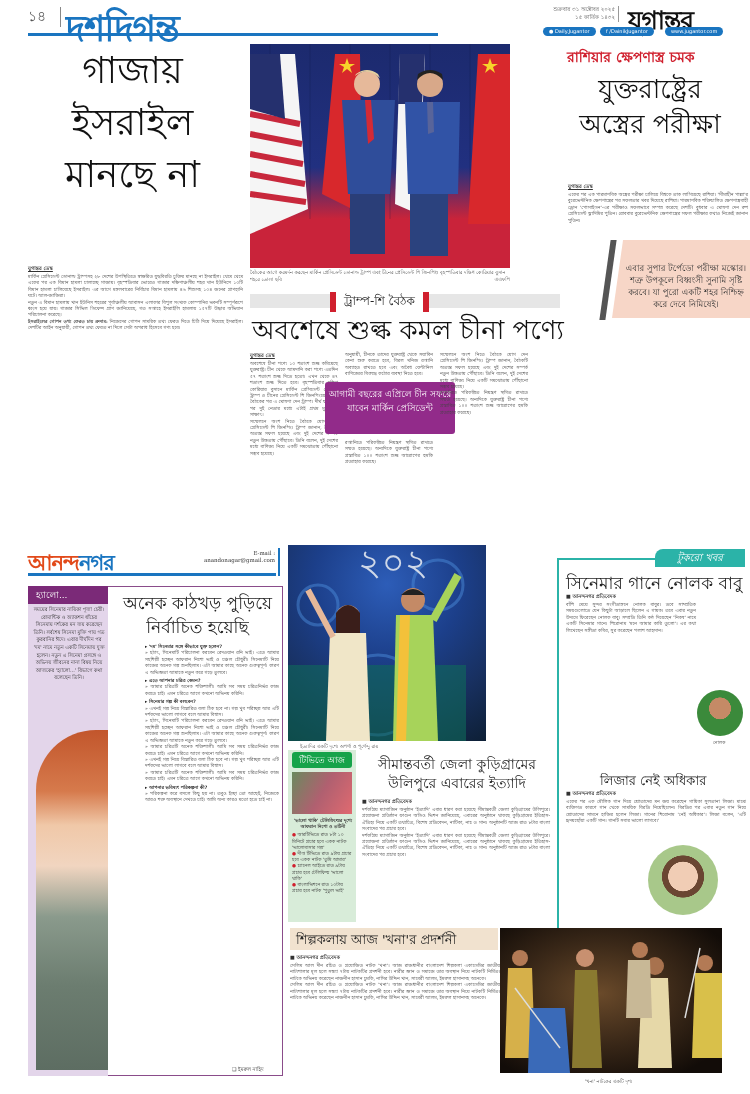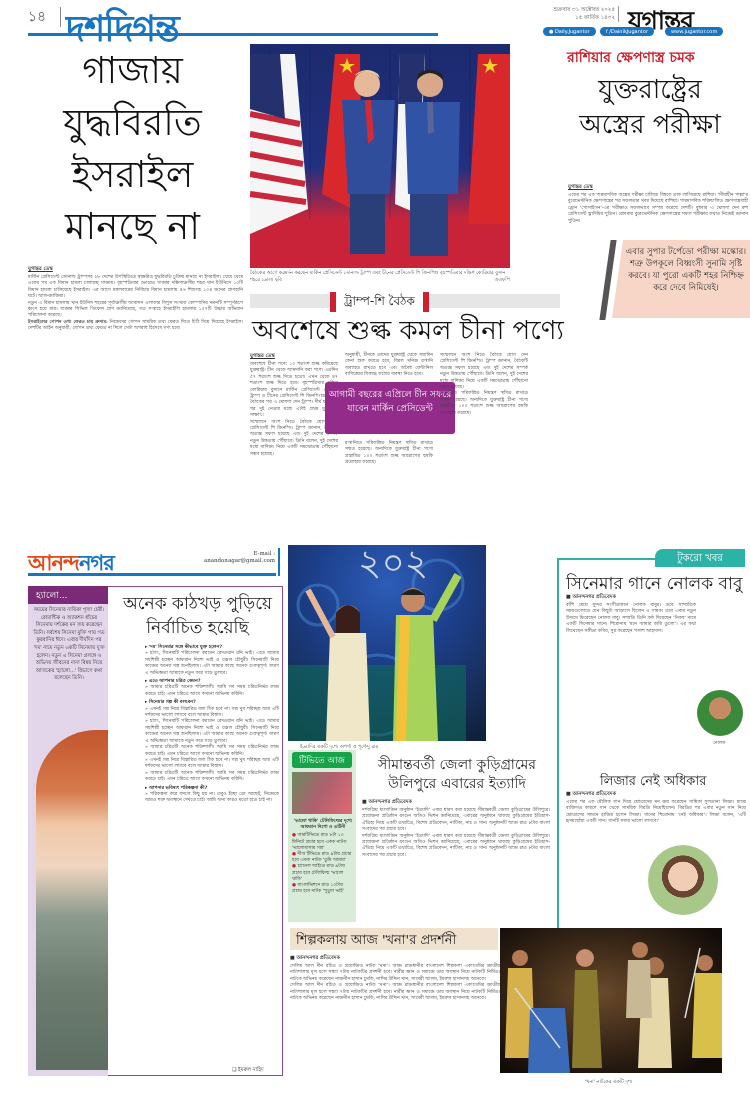--- a/index.html
+++ b/index.html
@@ -23,21 +23,21 @@
   .gaza-body { left: 28px; top: 265px; width: 215px; }
 
   
   .photo-main { left: 250px; top: 44px; width: 260px; height: 224px; background: linear-gradient(180deg, #1c2a6e 0%, #213080 55%, #c8243a 78%, #d42f40 100%); overflow: hidden; }
   .photo-caption { left: 250px; top: 270px; width: 260px; font-size: 4.8px; line-height: 6.5px; color: #444; }
 
   
   .nuke-kicker { left: 567px; top: 46px; font-size: 14px; color: #d0202e; font-weight: bold; }
   .nuke-head { left: 555px; top: 72px; width: 190px; font-size: 26px; line-height: 35px; text-align: center; color: #111; }
   .nuke-body { left: 568px; top: 183px; width: 180px; }
-  .pullquote { left: 612px; top: 240px; width: 138px; height: 78px; background: #f7d6c7; font-size: 8.5px; line-height: 12px; text-align: center; color: #333; padding-top: 5px; clip-path: polygon(8% 0, 100% 0, 100% 100%, 0 100%); padding-left: 10px; }
+  .pullquote { left: 612px; top: 240px; width: 138px; height: 78px; background: #f7d6c7; font-size: 8.5px; line-height: 12px; text-align: center; color: #333; padding-top: 22px; clip-path: polygon(8% 0, 100% 0, 100% 100%, 0 100%); padding-left: 10px; }
   .pull-stripe { left: 605px; top: 240px; width: 6px; height: 80px; background: #555; transform: skewX(-8deg); }
 
   
   .kicker-bar { left: 250px; top: 294px; width: 310px; height: 14px; background: #e6e6e6; }
   .kicker-text { left: 330px; top: 292px; font-size: 12px; color: #222; background: #fff; padding: 0 8px; border-left: 6px solid #d0202e; border-right: 6px solid #d0202e; }
   .trade-head { left: 252px; top: 310px; font-size: 26px; color: #111; white-space: nowrap; }
   .col { top: 352px; width: 88px; }
   .promo-box { left: 325px; top: 382px; width: 130px; height: 52px; background: #922b8a; border-radius: 3px; color: #fff; font-size: 9px; line-height: 14px; text-align: center; padding-top: 5px; }
 
   
@@ -64,21 +64,21 @@
   .tv-panel { left: 288px; top: 750px; width: 68px; height: 172px; background: #d8ecd9; }
   .tv-head { left: 292px; top: 752px; width: 60px; height: 16px; background: #16a34a; border-radius: 3px; color: #fff; font-size: 8.5px; line-height: 16px; text-align: center; }
   .tv-photo { left: 292px; top: 772px; width: 60px; height: 42px; background: linear-gradient(120deg, #6a8a5e, #b06070 50%, #e06a70); }
   .tv-text { left: 292px; top: 818px; width: 62px; font-size: 4.6px; line-height: 6.2px; color: #333; }
 
   .border-head { left: 362px; top: 755px; width: 190px; font-size: 14px; line-height: 19px; text-align: center; color: #222; }
   .border-body { left: 362px; top: 798px; width: 188px; }
 
   .tukro-frame { left: 557px; top: 558px; width: 2px; height: 400px; background: #2bb3a8; }
   .tukro-top { left: 557px; top: 558px; width: 100px; height: 2px; background: #2bb3a8; }
-  .tukro-tab { left: 655px; top: 549px; width: 90px; height: 18px; background: #2bb3a8; border-radius: 8px 0 0 0; color: #fff; font-size: 10px; line-height: 18px; text-align: center; }
+  .tukro-tab { left: 655px; top: 549px; width: 90px; height: 18px; background: #2bb3a8; border-radius: 8px 0 0 0; color: #fff; font-size: 10px; line-height: 18px; text-align: center; font-style: italic; }
   .cinema-head { left: 566px; top: 570px; font-size: 17px; color: #222; white-space: nowrap; }
   .cinema-body { left: 566px; top: 593px; width: 180px; }
   .avatar { border-radius: 50%; }
   .lizar-head { left: 600px; top: 771px; font-size: 13px; color: #222; }
   .lizar-body { left: 566px; top: 790px; width: 180px; }
 
   .shilpo-bar { left: 290px; top: 928px; width: 208px; height: 22px; background: #f1e2cf; }
   .shilpo-head { left: 296px; top: 930px; font-size: 13px; color: #222; white-space: nowrap; text-align: right; }
   .shilpo-body { left: 290px; top: 954px; width: 210px; }
   .stage-photo { left: 500px; top: 928px; width: 222px; height: 145px; background: radial-gradient(ellipse at 45% 45%, #6a4a2a 0%, #3a2818 45%, #120c08 85%); overflow: hidden; }
@@ -96,21 +96,20 @@
   <div>১৫ কার্তিক ১৪৩২</div>
 </div>
 <div class="abs date-sep"></div>
 <div class="abs logo">যুগান্তর</div>
 <div class="abs social" style="left:543px">● <span>Daily.Jugantor</span></div>
 <div class="abs social" style="left:600px">f <span>/DainikJugantor</span></div>
 <div class="abs social" style="left:665px"><span>www.jugantor.com</span></div>
 
 <div class="abs gaza-head">
   <div>গাজায়</div>
-  <div>যুদ্ধবিরতি</div>
   <div>ইসরাইল</div>
   <div>মানছে না</div>
 </div>
 <div class="abs gaza-body">
   <div class="byline">যুগান্তর ডেস্ক</div>
   <p class="body-text">মার্কিন প্রেসিডেন্ট ডোনাল্ড ট্রাম্পসহ ২৮ দেশের উপস্থিতিতে স্বাক্ষরিত যুদ্ধবিরতি চুক্তির মানছে না ইসরাইল। থেমে থেমে একের পর এক বিমান হামলা চালাচ্ছে গাজায়। বৃহস্পতিবার ভোরেও গাজার দক্ষিণাঞ্চলীয় শহর খান ইউনিসে ১০টি বিমান হামলা চালিয়েছে ইসরাইল। এর আগে মঙ্গলবারের নির্বিচার বিমান হামলায় ৪৬ শিশুসহ ১০৪ জনের প্রাণহানি ঘটে। আল-জাজিরা।</p>
   <p class="body-text">নতুন এ বিমান হামলায় খান ইউনিস শহরের পূর্বাঞ্চলীয় আবাসন এলাকার বিপুল সংখ্যক কোম্পানির ভবনটি সম্পূর্ণরূপে ধ্বংস হয়ে যায়। গাজার সিভিল ডিফেন্স প্রাণ জানিয়েছে, গত সপ্তাহে ইসরাইলি হামলায় ১৫৭টি উদ্ধার অভিযান পরিচালনা করেছে।</p>
   <p class="body-text"><b>ইসরাইলের গোপন তথ্য ফেরত চায় ক্রসাম:</b> <span>নিজেদের গোপন সামরিক তথ্য ফেরত দিতে চিঠি দিয়ে দিয়েছে ইসরাইল। দেশটির আইন অনুযায়ী, গোপন তথ্য ফেরত না দিলে সেটা অপরাধ হিসেবে গণ্য হবে।</span></p>
 </div>
 

